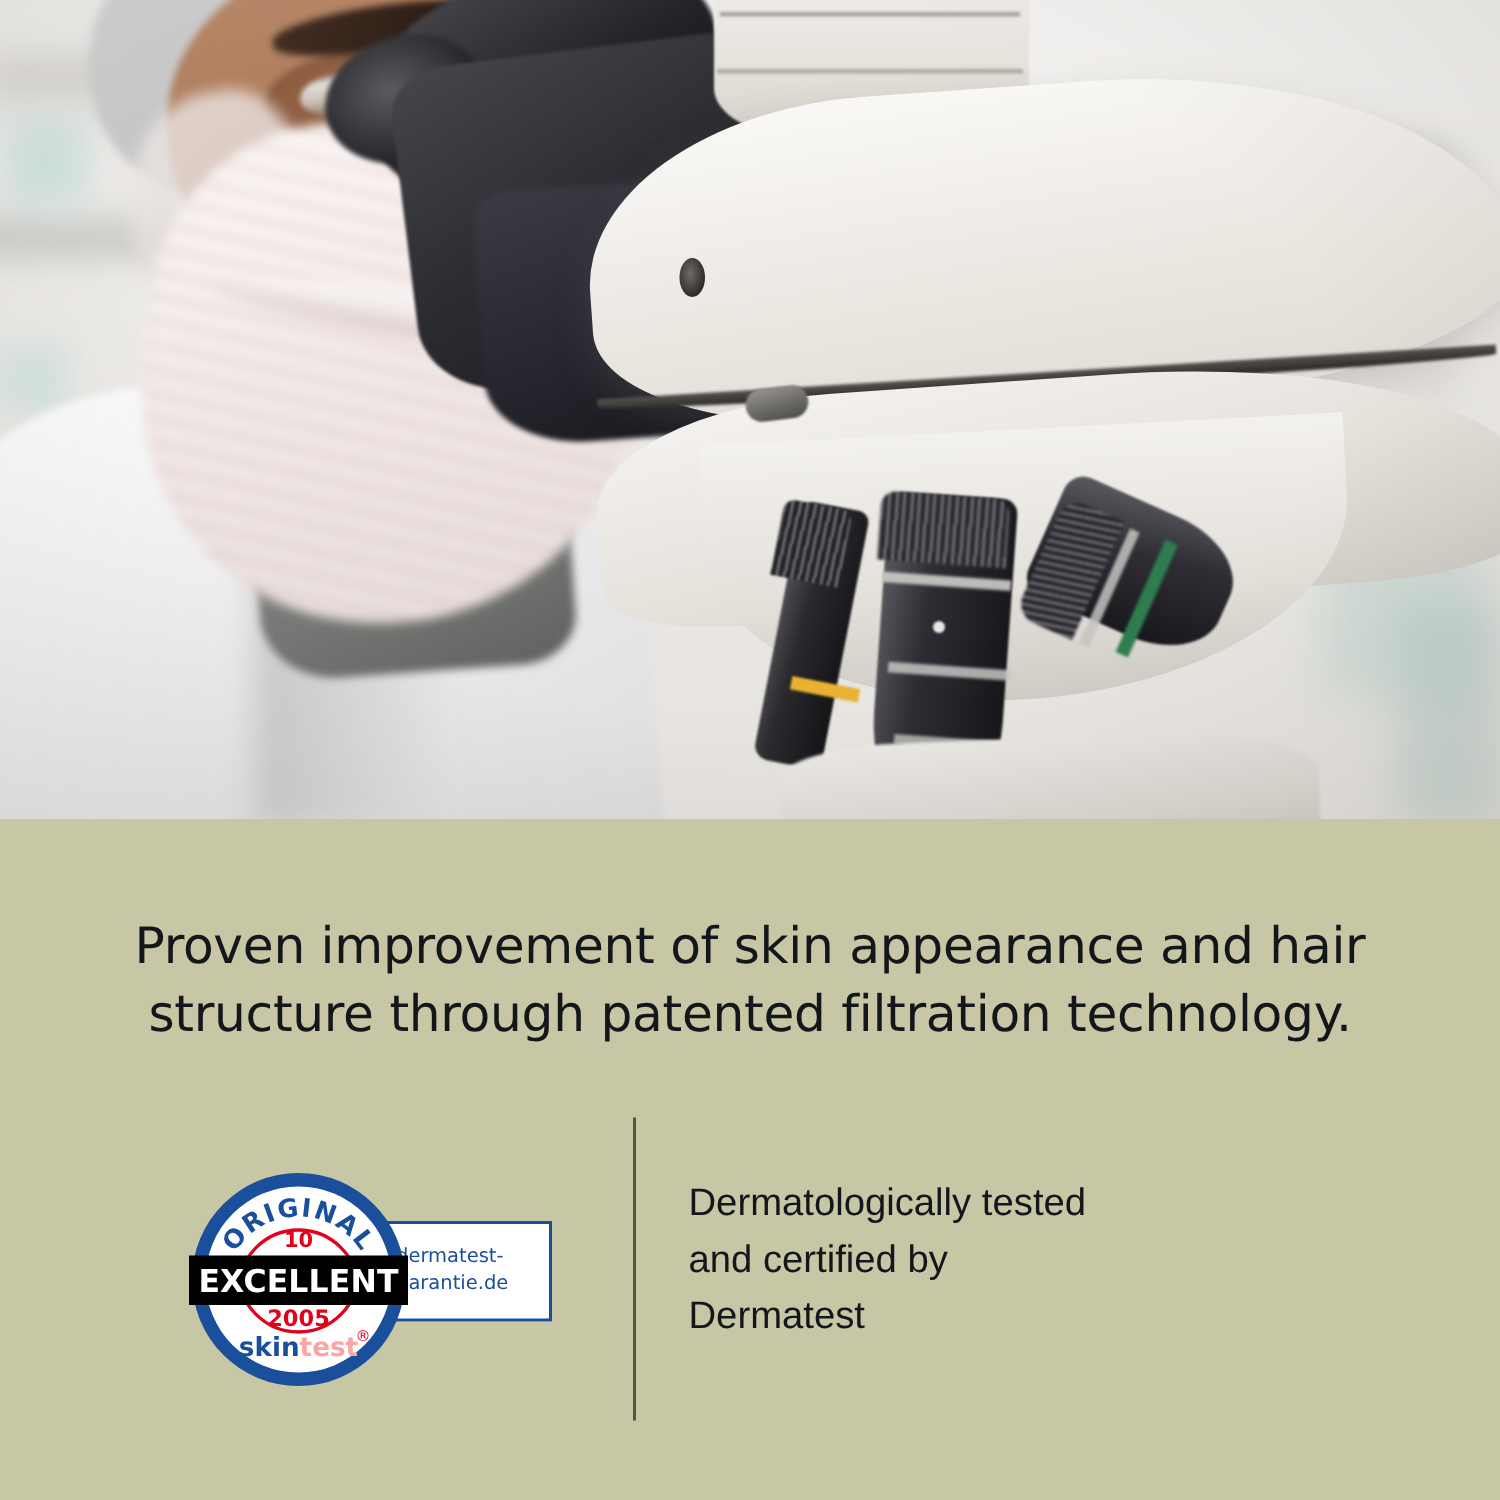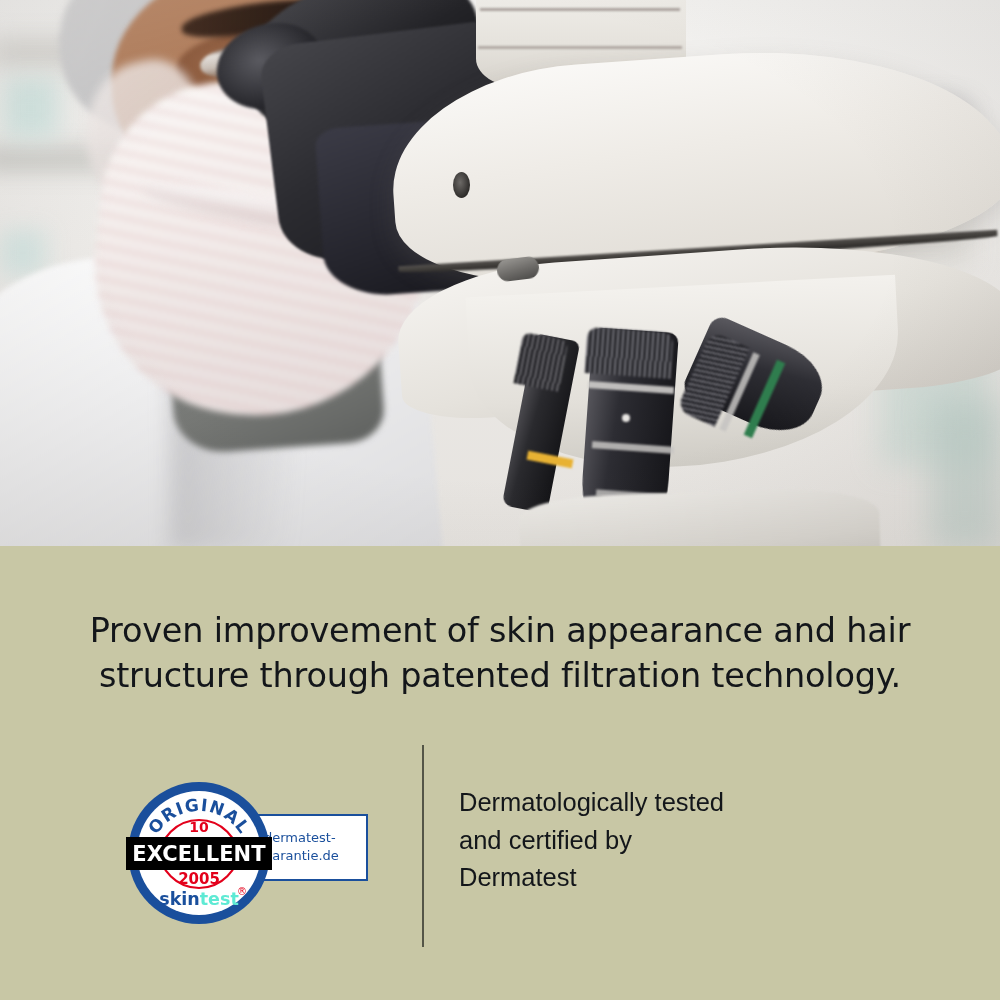--- a/index.html
+++ b/index.html
@@ -611,21 +611,21 @@
     position: absolute;
     left: 0; top: 107px;
     width: 142px;
     text-align: center;
     font-family: "DejaVu Sans", sans-serif;
     font-weight: bold;
     font-size: 17.5px;
     z-index: 4;
   }
   .seal-brand .b1 { color: #1a4f9c; }
-  .seal-brand .b2 { color: #5eead4; }
+  .seal-brand .b2 { color: #fca5a5; }
   .seal-reg {
     position: absolute;
     left: 109px; top: 104px;
     color: #e3001b;
     font-size: 10px;
     font-family: "DejaVu Sans", sans-serif;
     z-index: 5;
   }
 
   

